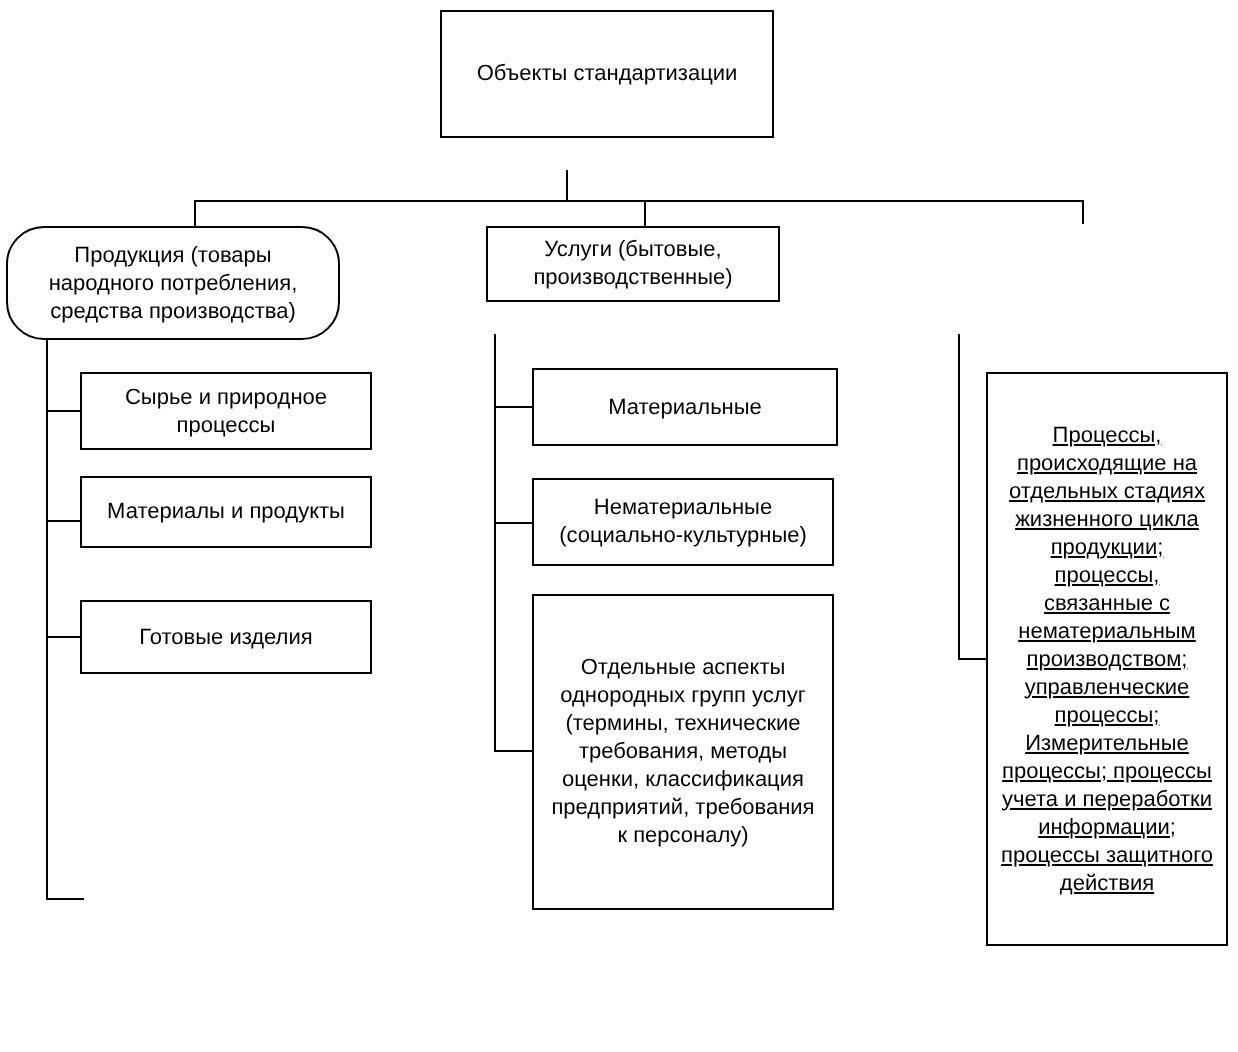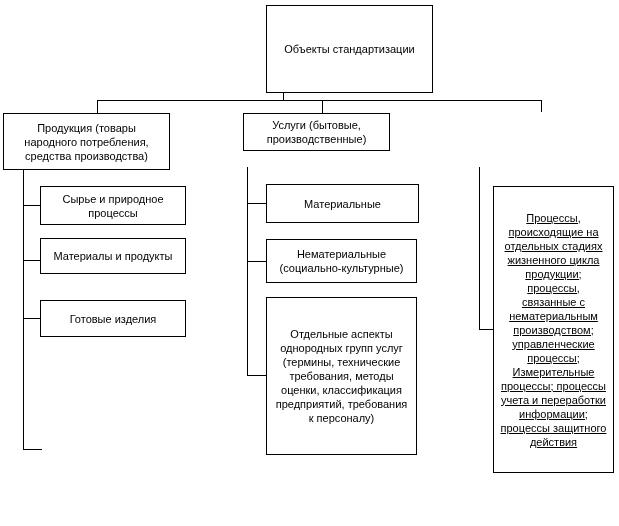--- a/index.html
+++ b/index.html
@@ -33,22 +33,22 @@
     display: flex;
     align-items: center;
     justify-content: center;
     text-align: center;
     padding: 2px 7px;
   }
   .node.hdr { padding: 2px 12px; }
   .node.narrow { padding: 8px 6px; text-decoration: underline; }
 
   
-  #n-root  { left: 220px; top: 5px;   width: 167px; height: 88px; margin-left: 46px;  }
-  #n-prod  { left: 3px;   top: 113px; width: 167px; height: 57px;  }
+  #n-root  { left: 220px; top: 5px;   width: 167px; height: 64px;  }
+  #n-prod  { left: 3px;   top: 113px; width: 167px; height: 57px; border-radius: 19px;  }
   #n-serv  { left: 243px; top: 113px; width: 147px; height: 38px;  }
   #n-proc  { left: 470px; top: 112px; width: 137px; height: 55px;  }
   #n-prod1 { left: 40px;  top: 186px; width: 146px; height: 39px;  }
   #n-prod2 { left: 40px;  top: 238px; width: 146px; height: 36px;  }
   #n-prod3 { left: 40px;  top: 300px; width: 146px; height: 37px;  }
   #n-prod4 { left: 42px;  top: 357px; width: 146px; height: 167px; }
   #n-serv1 { left: 266px; top: 184px; width: 153px; height: 39px;  }
   #n-serv2 { left: 266px; top: 239px; width: 151px; height: 44px;  }
   #n-serv3 { left: 266px; top: 297px; width: 151px; height: 158px; }
   #n-proc1 { left: 493px; top: 186px; width: 121px; height: 287px; }

